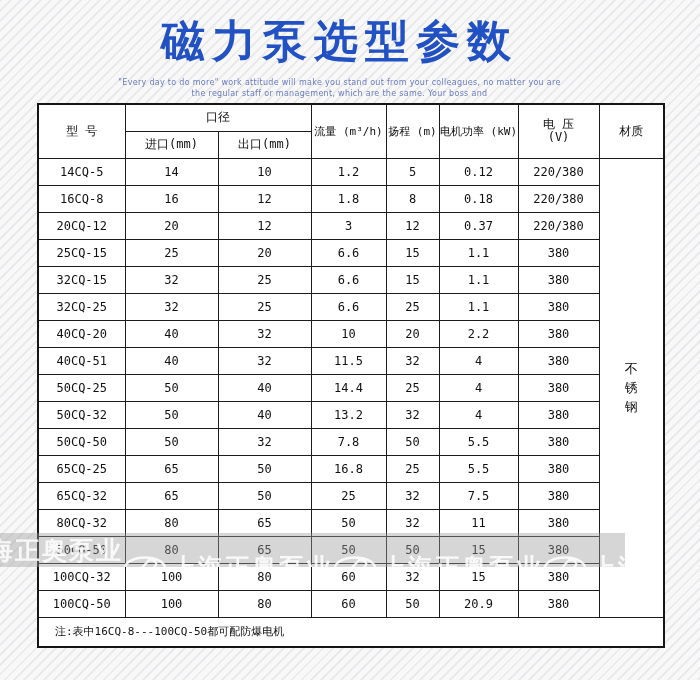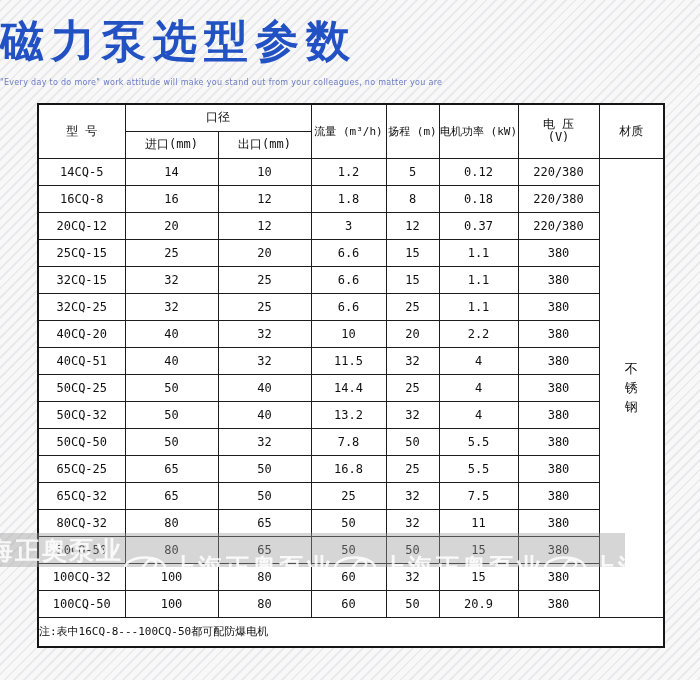--- a/index.html
+++ b/index.html
@@ -1,21 +1,21 @@
 <!DOCTYPE html>
 <html><head>
 <meta charset="utf-8">
 <style>
   html,body { margin:0; padding:0; }
   body {
     width:700px; height:680px; position:relative; overflow:hidden;
     background: repeating-linear-gradient(135deg, #eaeaec 0 2px, #f8f8f9 2px 7px);
     font-family:"DejaVu Sans","Liberation Sans",sans-serif;
   }
-  .header-area { position:absolute; top:0; left:0; width:679px; }
+  .header-area { position:absolute; top:0; left:0; width:679px; text-align:center; }
   .page-title {
     margin:12px 0 6px; font-size:44px; font-weight:900; color:#2151c2;
     letter-spacing:7px; font-family:"DejaVu Sans","Liberation Sans",sans-serif;
   }
   .subtitle { font-size:8px; line-height:11px; color:#6b7cc0; letter-spacing:0.3px; }
 
   table.spec {
     position:absolute; left:37px; top:103px; width:626px;
     border-collapse:collapse; table-layout:fixed; background:#ffffff;
     border:2px solid #151515;
@@ -24,21 +24,21 @@
     border:1px solid #1c1c1c; padding:0; text-align:center; vertical-align:middle;
     font-weight:normal; color:#101010; font-size:12px;
     font-family:"DejaVu Sans Mono","DejaVu Sans",monospace;
     overflow:hidden; white-space:nowrap;
   }
   .spec thead tr { height:27px; }
   .spec tbody tr { height:27px; }
   .spec th.small { font-size:11px; }
   .spec .voltage-head div { line-height:13px; font-size:12px; }
   .material-cell div { font-size:13px; line-height:1; margin:6px 0; }
-  .note-row td { text-align:left; font-size:11px; padding:0 0 0 0; height:28px; }
+  .note-row td { text-align:left; font-size:11px; padding:0 0 0 16px; height:28px; }
 
   .watermark {
     position:absolute; left:0; top:533px; width:625px; height:34px;
     background:rgba(158,158,160,0.42);
     display:flex; align-items:center; justify-content:space-between;
     white-space:nowrap; overflow:hidden;
     color:rgba(255,255,255,0.85); font-weight:bold; font-size:25px; letter-spacing:2px;
     pointer-events:none;
   }
   .wm-group { display:inline-flex; align-items:center; gap:4px; flex:none;margin-top:35px; }
@@ -46,20 +46,21 @@
   .wm-part-right { margin-right:-14px; }
   .wm-logo { width:44px; height:24px; flex:none; }
 </style>
 </head>
 <body>
 
 <div class="header-area">
   <h1 class="page-title">磁力泵选型参数</h1>
   <div class="subtitle">
     <div>"Every day to do more" work attitude will make you stand out from your colleagues, no matter you are</div>
+    <div>the regular staff or management, which are the same. Your boss and</div>
   </div>
 </div>
 
 <table class="spec">
   <colgroup>
     <col style="width:87px">
       <col style="width:93px">
       <col style="width:93px">
     <col style="width:75px">
       <col style="width:53px">

